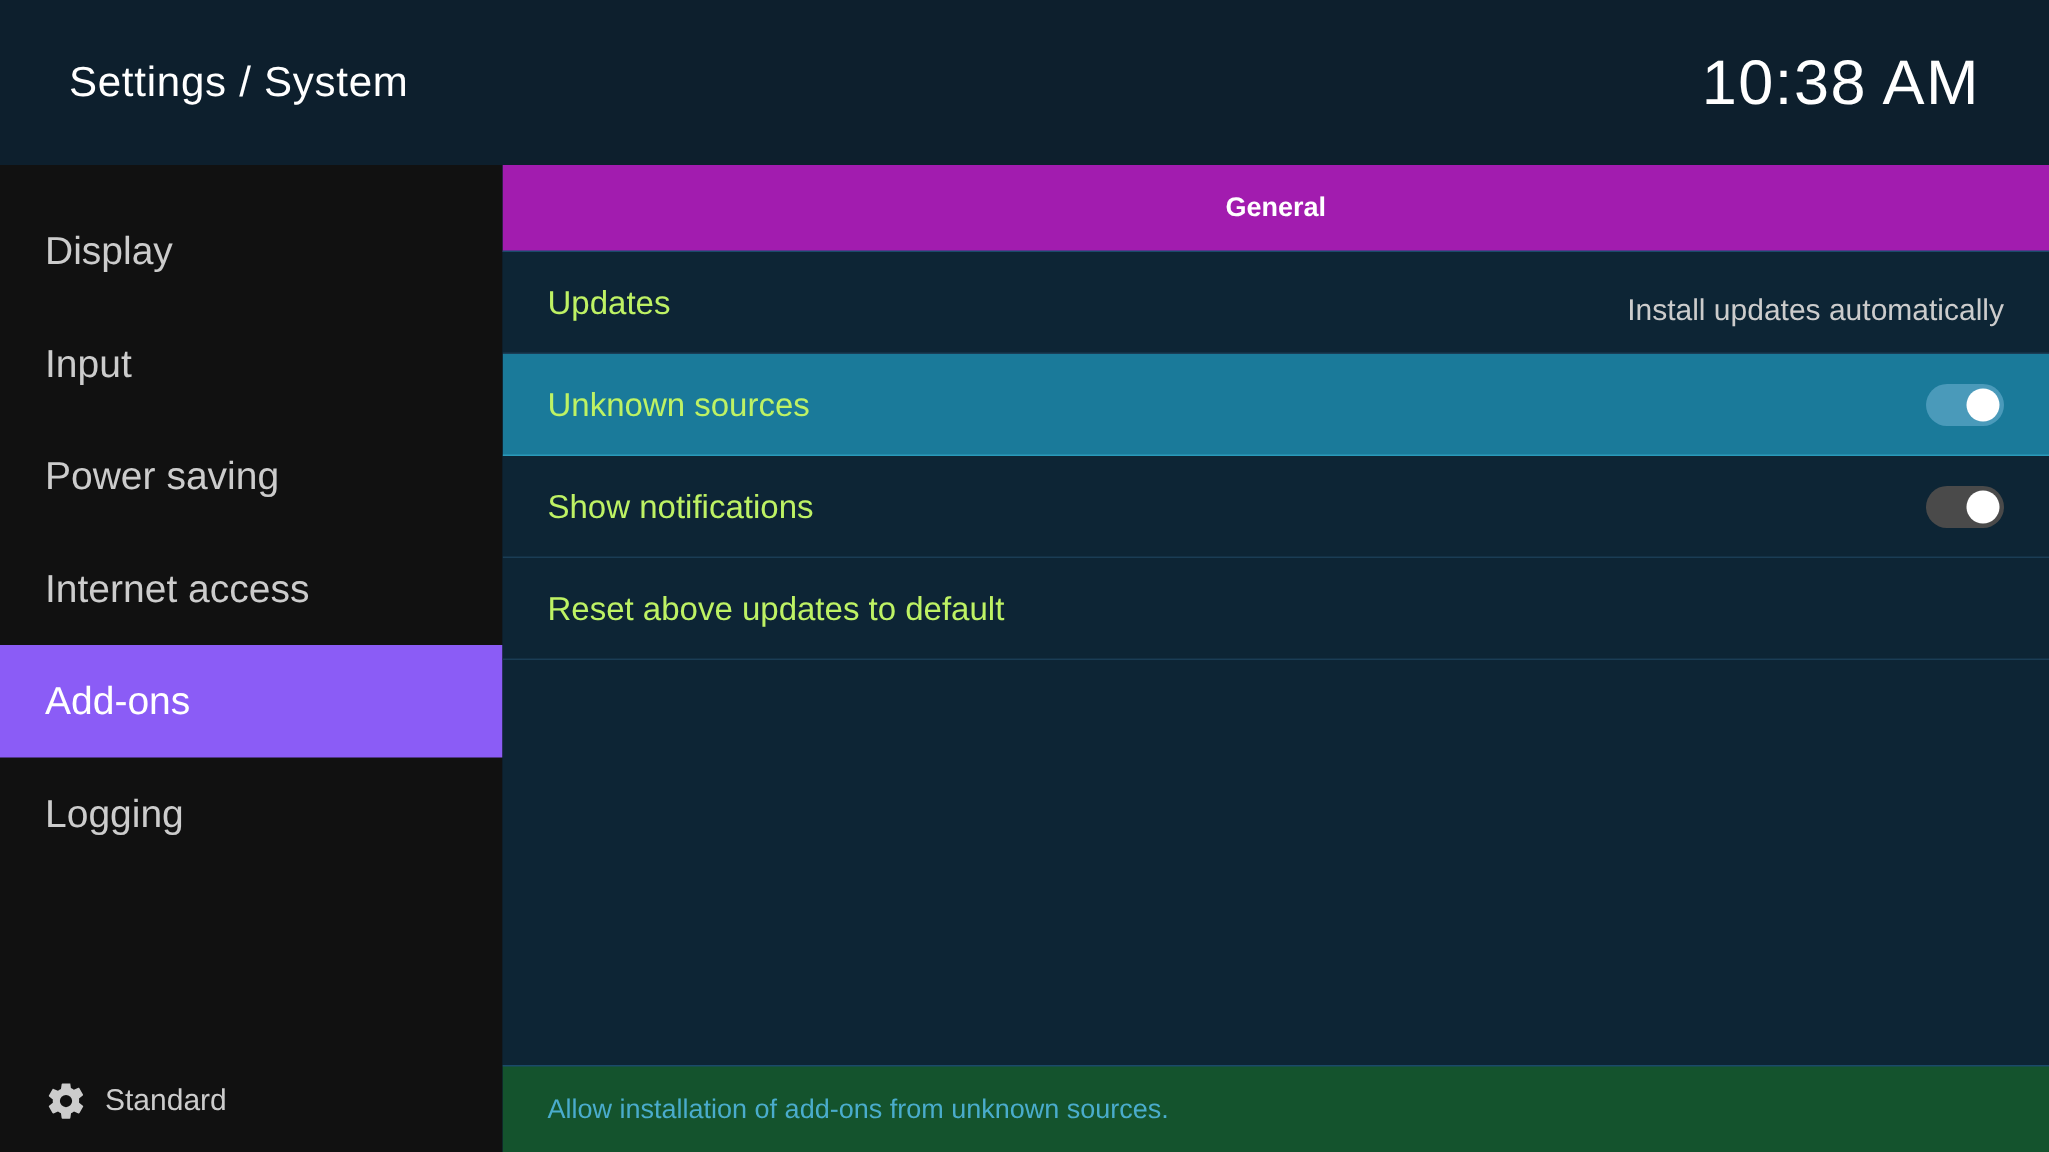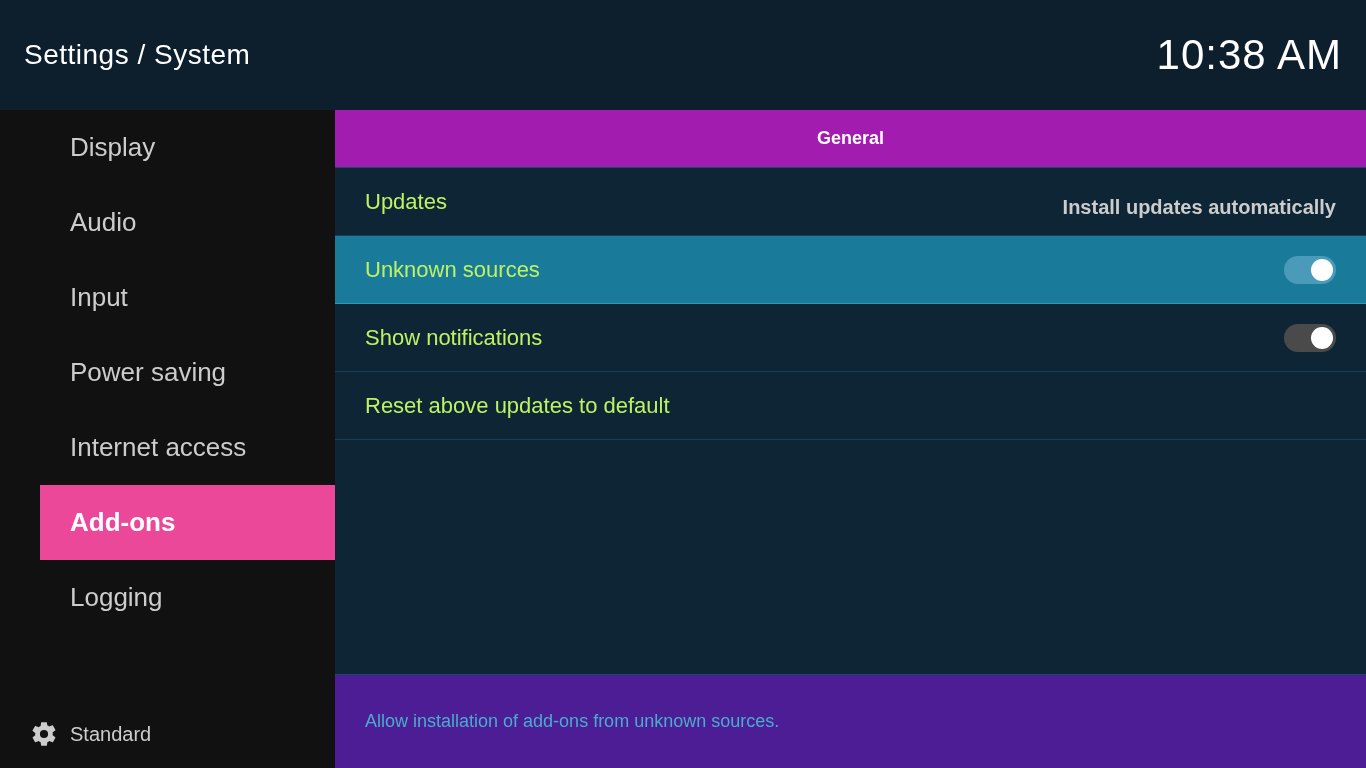--- a/index.html
+++ b/index.html
@@ -12,21 +12,21 @@
       overflow: hidden;
       display: flex;
       flex-direction: column;
     }
 
     
     .header {
       display: flex;
       justify-content: space-between;
       align-items: center;
-      padding: 0 24px;
+      padding: 0 46px;
       height: 110px;
       background: #0d1f2d;
       flex-shrink: 0;
     }
     .header-title {
       font-size: 28px;
       font-weight: 300;
       color: #ffffff;
       letter-spacing: 0.5px;
     }
@@ -50,36 +50,34 @@
       width: 335px;
       background: #111111;
       display: flex;
       flex-direction: column;
       flex-shrink: 0;
     }
     .sidebar-nav {
       flex: 1;
       display: flex;
       flex-direction: column;
-      padding-top: 0;
-      margin-left: 40px;
+      padding-top: 20px;
     }
     .sidebar-item {
       padding: 22px 30px;
       font-size: 26px;
       font-weight: 300;
       color: #cccccc;
       cursor: pointer;
       display: flex;
       align-items: center;
     }
     .sidebar-item.active {
-      background: #ec4899;
-      color: #ffffff;
-      font-weight: bold;
+      background: #8b5cf6;
+      color: #ffffff;
     }
 
     
     .sidebar-footer {
       padding: 20px 30px;
       display: flex;
       align-items: center;
       gap: 12px;
       color: #cccccc;
       font-size: 20px;
@@ -130,21 +128,21 @@
       background: #1a7a9a;
       border-bottom: 1px solid #2a9aba;
     }
     .settings-row-label {
       font-size: 22px;
       font-weight: 300;
       color: #bef264;
     }
     .settings-row-value {
       font-size: 20px;
-      font-weight: 700;
+      font-weight: 400;
       color: #cccccc;
       margin-top: 12px;
     }
 
     
     .toggle {
       width: 52px;
       height: 28px;
       border-radius: 14px;
       position: relative;
@@ -168,23 +166,23 @@
     }
     .toggle.off .toggle-knob {
       right: 3px;
     }
     .toggle.on .toggle-knob {
       right: 3px;
     }
 
     
     .status-bar {
-      padding: 36px 30px;
+      padding: 18px 30px;
       border-top: 1px solid #1a4a6a;
-      background: #4c1d95;
+      background: #14532d;
     }
     .status-text {
       font-size: 18px;
       color: #4aaccc;
       font-weight: 300;
     }
   </style>
 </head>
 <body>
 
@@ -193,23 +191,20 @@
   <span class="header-time">10:38 AM</span>
 </div>
 
 <div class="main">
 
   <div class="sidebar">
     <nav class="sidebar-nav">
 
       <div class="sidebar-item">
         <span>Display</span>
-      </div>
-      <div class="sidebar-item">
-        <span>Audio</span>
       </div>
       <div class="sidebar-item">
         <span>Input</span>
       </div>
       <div class="sidebar-item">
         <span>Power saving</span>
       </div>
       <div class="sidebar-item">
         <span>Internet access</span>
       </div>

